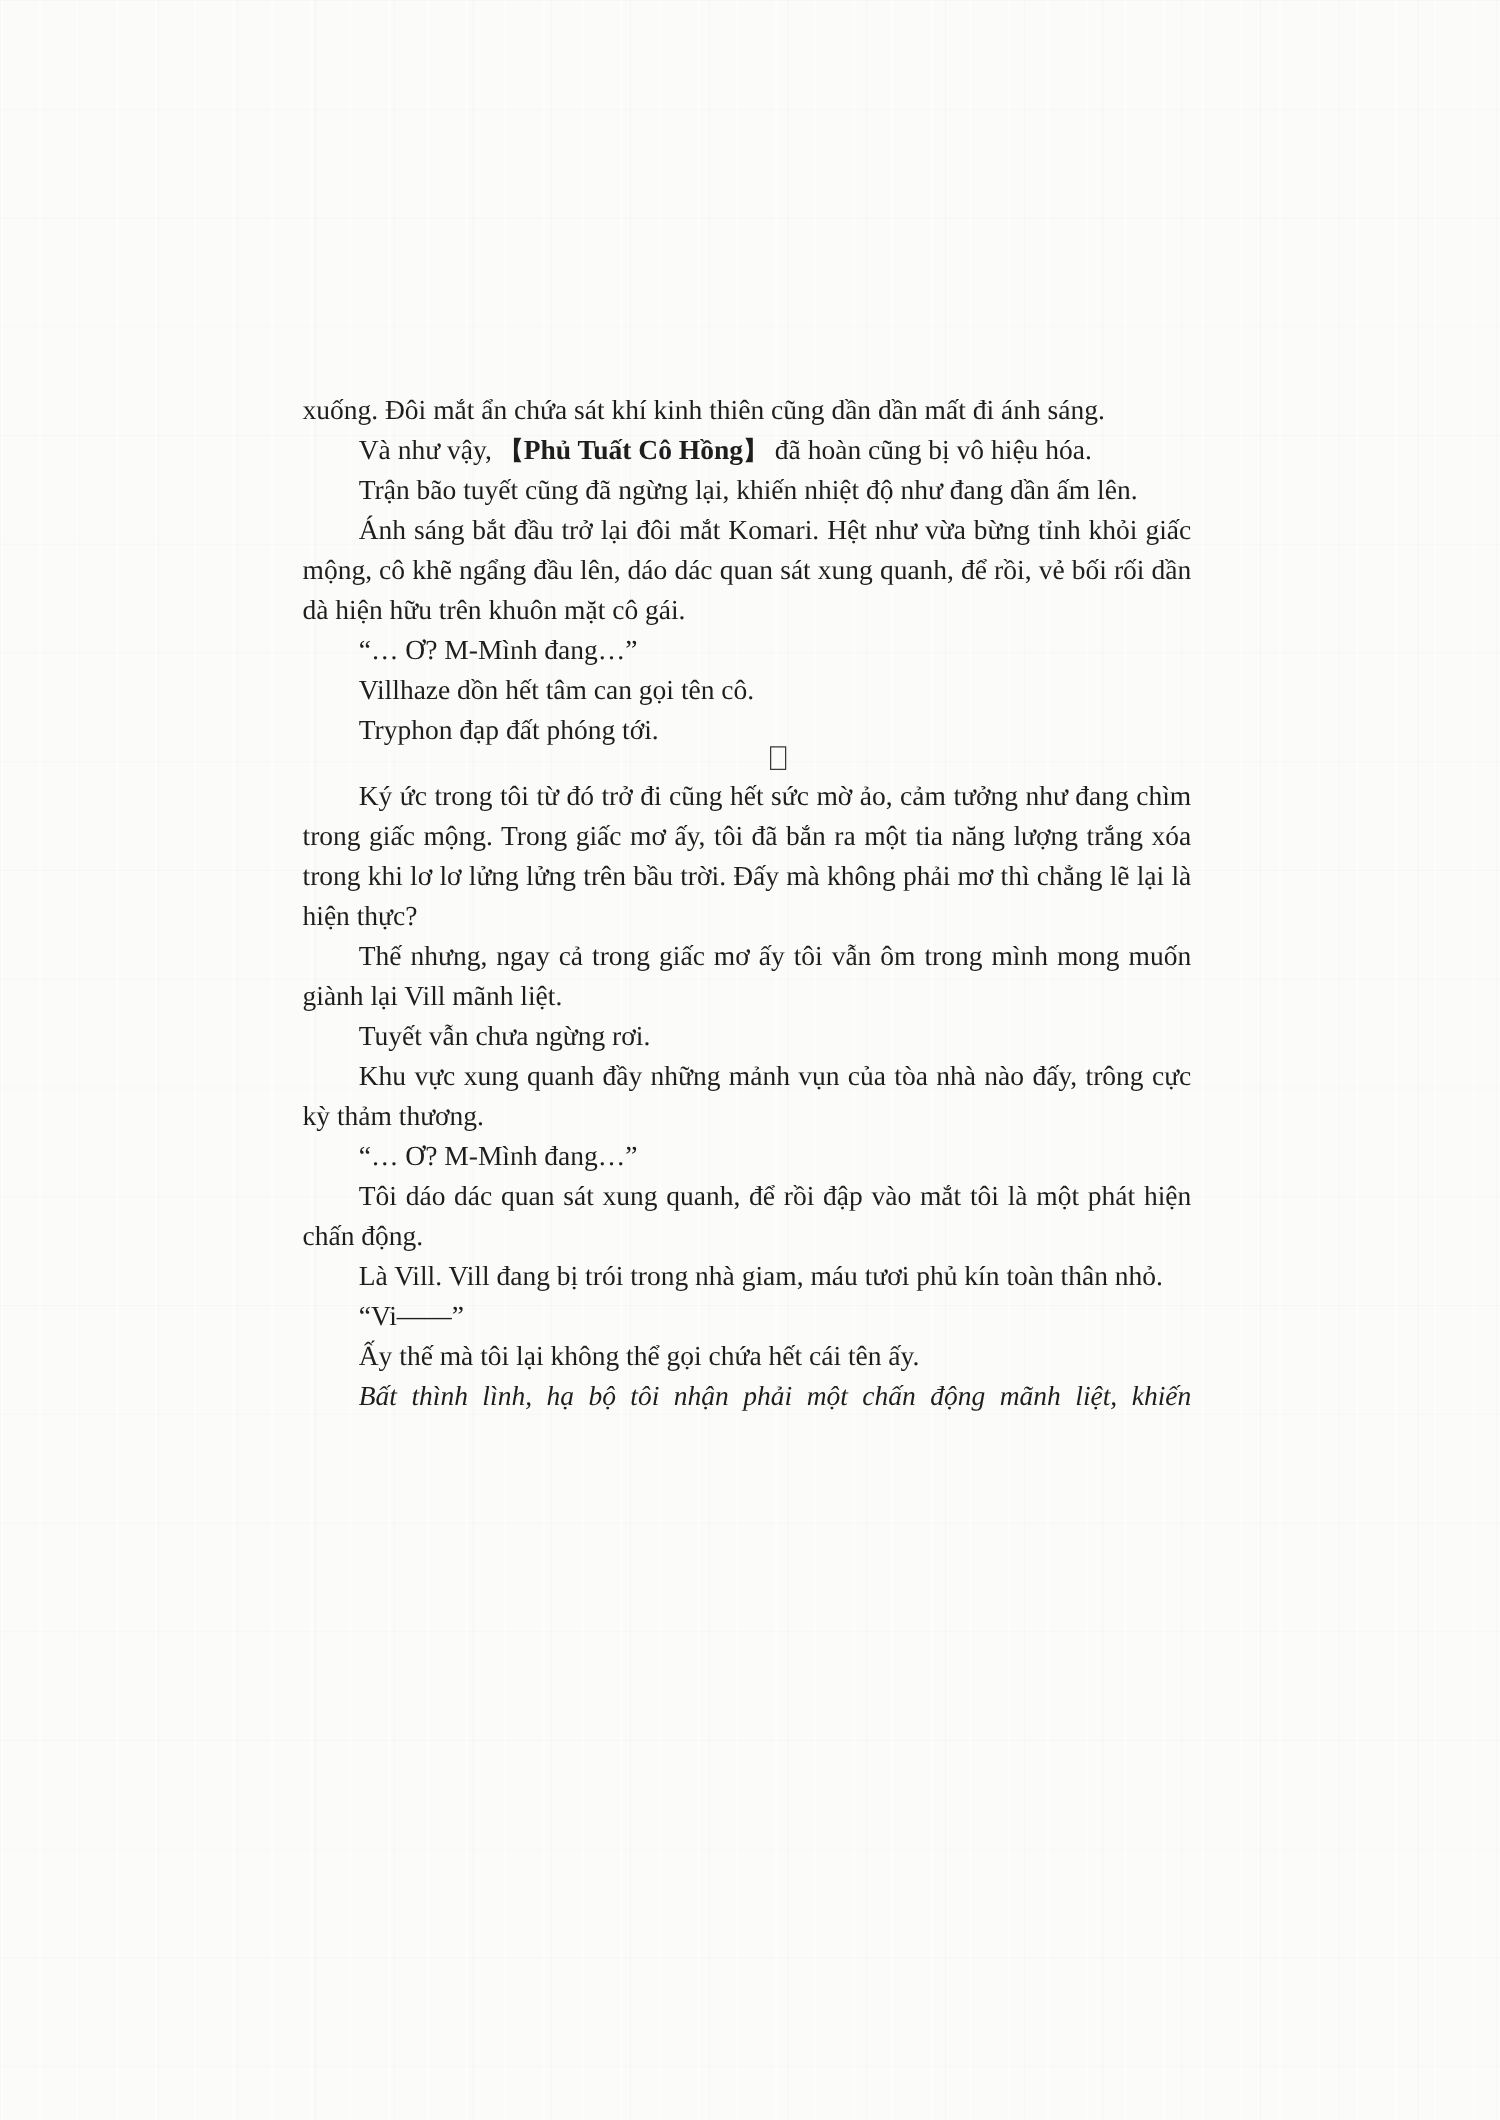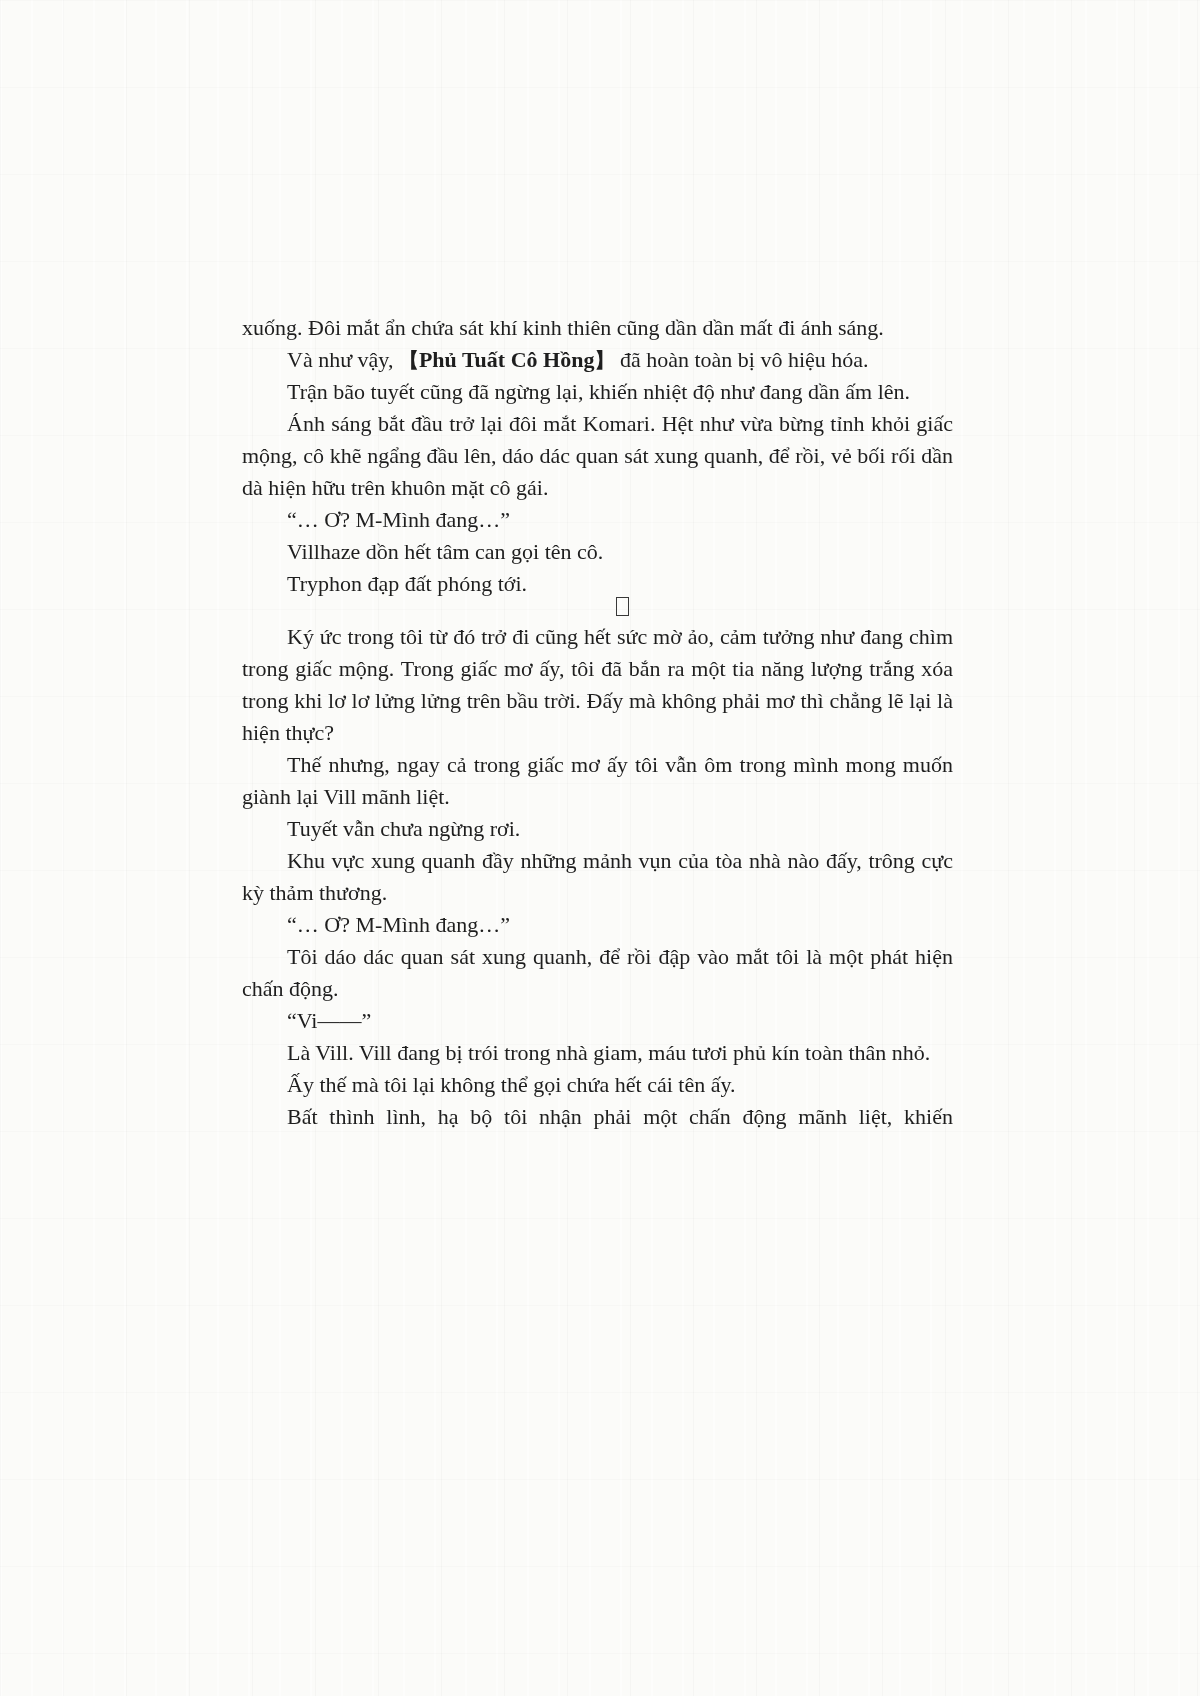--- a/index.html
+++ b/index.html
@@ -37,20 +37,21 @@
   .text-block p {
     margin: 0;
     padding: 0;
     text-indent: 45px;
   }
   .text-block p.no-indent {
     text-indent: 0;
   }
   .text-block p.page-cut {
     text-align-last: justify;
+    font-style: italic;
   }
   .skill-name {
     font-weight: bold;
   }
   .bracket {
     font-family: "DejaVu Sans", "Liberation Sans", sans-serif;
     font-weight: bold;
     font-size: 20px;
   }
   .divider-row {
@@ -71,37 +72,37 @@
   }
 </style>
 </head>
 <body>
 
 <div class="page">
   <div class="text-block">
 
     <p class="no-indent">xuống. Đôi mắt ẩn chứa sát khí kinh thiên cũng dần dần mất đi ánh sáng.</p>
 
-    <p><span>Và như vậy, </span><span class="bracket">【</span><span class="skill-name">Phủ Tuất Cô Hồng</span><span class="bracket">】</span><span> đã hoàn toàn bị vô hiệu hóa.</span></p>
+    <p><span>Và như vậy, </span><span class="bracket">【</span><span class="skill-name">Phủ Tuất Cô Hồng</span><span class="bracket">】</span><span> đã hoàn cũng bị vô hiệu hóa.</span></p>
 
     <p>Trận bão tuyết cũng đã ngừng lại, khiến nhiệt độ như đang dần ấm lên.</p>
     <p>Ánh sáng bắt đầu trở lại đôi mắt Komari. Hệt như vừa bừng tỉnh khỏi giấc mộng, cô khẽ ngẩng đầu lên, dáo dác quan sát xung quanh, để rồi, vẻ bối rối dần dà hiện hữu trên khuôn mặt cô gái.</p>
     <p>“… Ơ? M-Mình đang…”</p>
     <p>Villhaze dồn hết tâm can gọi tên cô.</p>
     <p>Tryphon đạp đất phóng tới.</p>
 
     <div class="divider-row">
       <span class="tofu-box"></span>
     </div>
 
     <p>Ký ức trong tôi từ đó trở đi cũng hết sức mờ ảo, cảm tưởng như đang chìm trong giấc mộng. Trong giấc mơ ấy, tôi đã bắn ra một tia năng lượng trắng xóa trong khi lơ lơ lửng lửng trên bầu trời. Đấy mà không phải mơ thì chẳng lẽ lại là hiện thực?</p>
     <p>Thế nhưng, ngay cả trong giấc mơ ấy tôi vẫn ôm trong mình mong muốn giành lại Vill mãnh liệt.</p>
     <p>Tuyết vẫn chưa ngừng rơi.</p>
     <p>Khu vực xung quanh đầy những mảnh vụn của tòa nhà nào đấy, trông cực kỳ thảm thương.</p>
     <p>“… Ơ? M-Mình đang…”</p>
     <p>Tôi dáo dác quan sát xung quanh, để rồi đập vào mắt tôi là một phát hiện chấn động.</p>
+    <p>Là Vill. Vill đang bị trói trong nhà giam, máu tươi phủ kín toàn thân nhỏ.</p>
     <p>“Vi——”</p>
-    <p>Là Vill. Vill đang bị trói trong nhà giam, máu tươi phủ kín toàn thân nhỏ.</p>
     <p>Ấy thế mà tôi lại không thể gọi chứa hết cái tên ấy.</p>
     <p class="page-cut">Bất thình lình, hạ bộ tôi nhận phải một chấn động mãnh liệt, khiến</p>
 
   </div>
 </div>
 
 </body></html>

